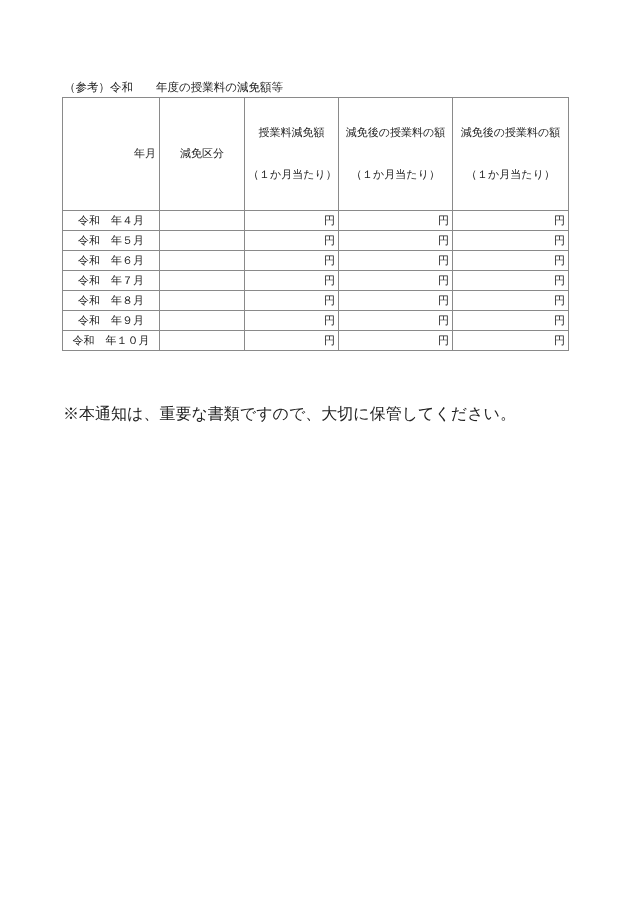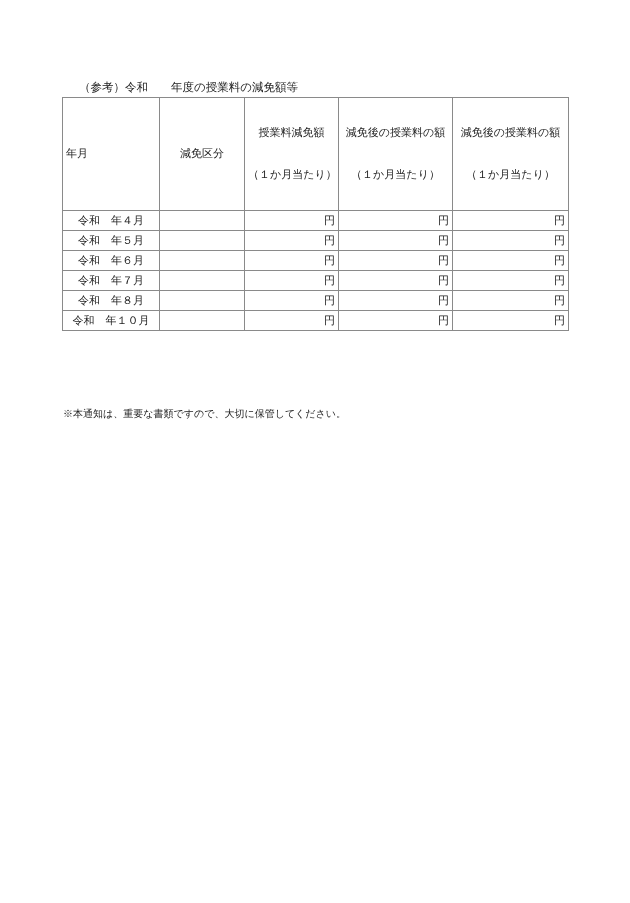--- a/index.html
+++ b/index.html
@@ -2,48 +2,48 @@
 <html><head>
   <meta charset="utf-8">
   <style>
     html, body { margin: 0; padding: 0; background: #ffffff; }
     body {
       width: 630px; height: 903px; position: relative; overflow: hidden;
       font-family: "DejaVu Serif", "Liberation Serif", serif;
       color: #222222;
     }
     .caption {
-      position: absolute; left: 79px; top: 80px;
+      position: absolute; left: 64px; top: 80px;
       font-size: 11.5px; line-height: 14px; white-space: pre;
     }
     table.fee {
       position: absolute; left: 62px; top: 97px;
       width: 506px;
       border-collapse: collapse;
       font-size: 11px;
       table-layout: fixed;
     }
     table.fee th, table.fee td {
       border: 1px solid #8a8a8a;
       padding: 0 3px;
       font-weight: normal;
       height: 19px;
       line-height: 14px;
       white-space: pre;
       overflow: hidden;
     }
     table.fee thead th { height: 29px; }
-    th.h-ym { text-align: left; vertical-align: middle; }
+    th.h-ym { text-align: right; vertical-align: middle; }
     th.h-c { vertical-align: middle; line-height: 14px; }
     td.ym { text-align: center; }
     td.yen { text-align: right; }
     .sub { display: block; }
     .note {
       position: absolute; left: 63px; top: 407px;
-      font-size: 10px; line-height: 14px; white-space: pre;
+      font-size: 16px; line-height: 14px; white-space: pre;
     }
   </style>
 </head>
 <body>
 
 <div class="caption">（参考）令和　　年度の授業料の減免額等</div>
 
 <table class="fee">
   <colgroup>
     <col style="width:97px">
@@ -100,20 +100,27 @@
       <td class="yen">円</td>
     </tr>
     <tr>
       <td class="ym">令和　年８月</td>
       <td></td>
       <td class="yen">円</td>
       <td class="yen">円</td>
       <td class="yen">円</td>
     </tr>
     <tr>
+      <td class="ym">令和　年９月</td>
+      <td></td>
+      <td class="yen">円</td>
+      <td class="yen">円</td>
+      <td class="yen">円</td>
+    </tr>
+    <tr>
       <td class="ym">令和　年１０月</td>
       <td></td>
       <td class="yen">円</td>
       <td class="yen">円</td>
       <td class="yen">円</td>
     </tr>
   </tbody>
 </table>
 
 <div class="note">※本通知は、重要な書類ですので、大切に保管してください。</div>

